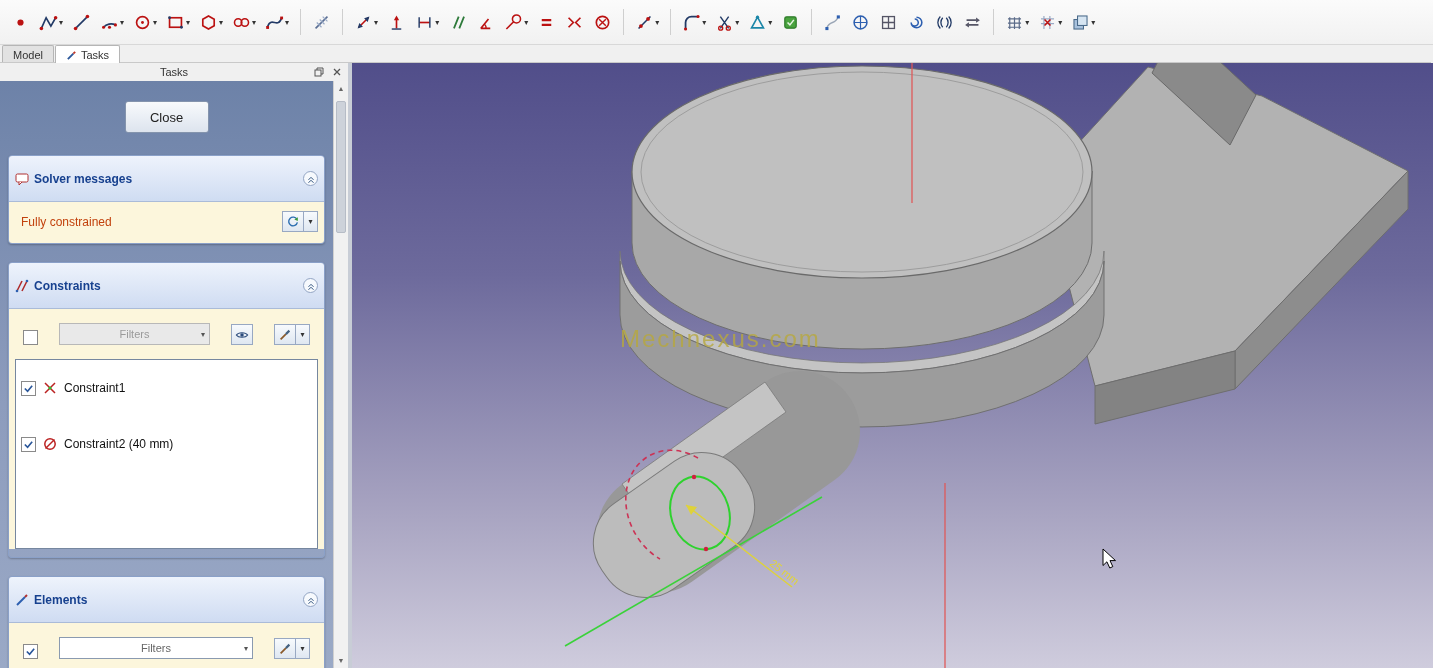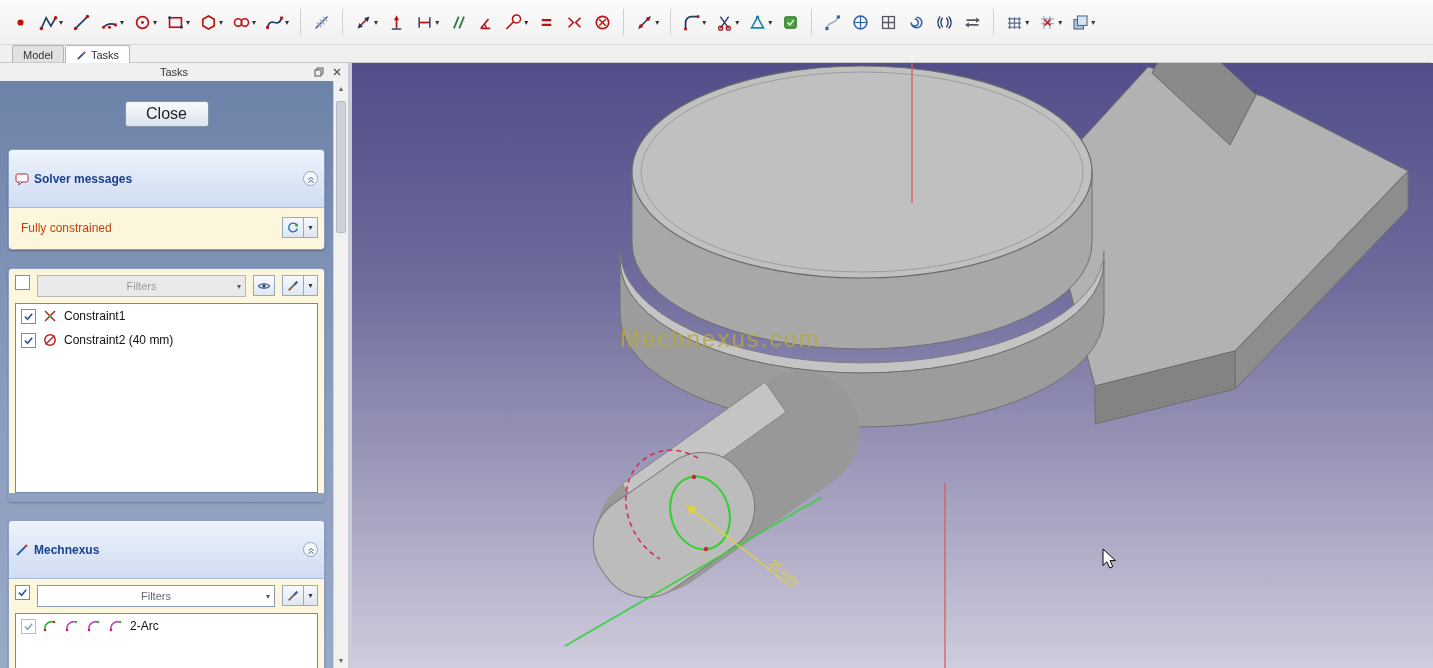--- a/index.html
+++ b/index.html
@@ -8,66 +8,66 @@
   #toolbar{position:absolute;left:0;top:0;right:0;height:45px;
     background:linear-gradient(#fbfbfb,#f1f1f1);border-bottom:1px solid #d8d8d8;
     display:flex;align-items:center;padding-left:8px;gap:3px;box-sizing:border-box;}
   .tool-btn{display:inline-flex;align-items:center;background:transparent;border:1px solid transparent;
     border-radius:3px;padding:3px 2px;min-width:24px;justify-content:center;cursor:default;}
   .tool-btn svg{width:19px;height:19px;}
   .tool-caret{font-size:8px;color:#333;margin-left:1px;}
   .tool-sep{width:1px;height:26px;background:#cfcfcf;margin:0 5px;}
   
   #tabbar{position:absolute;left:0;top:45px;right:2px;height:17px;background:#f0f0f0;
-    border-bottom:1px solid #c9c9c9;display:flex;align-items:flex-end;padding-left:12px;font-size:11px;box-sizing:content-box;}
+    border-bottom:1px solid #c9c9c9;display:flex;align-items:flex-end;padding-left:2px;font-size:11px;box-sizing:content-box;}
   .tab{height:15px;padding:1px 10px 0;border:1px solid #b5b5b5;border-bottom:none;background:#e2e2e2;
     color:#333;display:flex;align-items:center;gap:4px;border-radius:2px 2px 0 0;margin-right:1px;}
   .tab.active{background:#fff;height:16px;margin-bottom:-1px;}
   .tab svg{width:11px;height:11px;}
   
   #panel{position:absolute;left:0;top:63px;width:348px;bottom:0;background:#f0f0f0;}
   #panel-titlebar{height:18px;background:#f0f0f0;border-bottom:1px solid #d9d9d9;
     text-align:center;font-size:11px;color:#333;line-height:18px;position:relative;}
   .titlebar-btn{position:absolute;top:2px;width:14px;height:14px;background:transparent;border:none;padding:0;}
   .titlebar-btn svg{width:10px;height:10px;}
   #panel-body{position:absolute;left:0;right:15px;top:18px;bottom:0;overflow:hidden;
     background:linear-gradient(#6d82a8,#8d9cbd 55%,#9aa9c6);}
-  #close-btn{display:block;margin:20px auto 0;width:84px;height:26px;font-size:16px;color:#222;
+  #close-btn{display:block;margin:20px auto 0;width:84px;height:32px;font-size:13px;color:#222;
     background:linear-gradient(#f8fafc,#dde4ee);border:1px solid #8494ad;border-radius:3px;}
   .group{margin:18px 8px 0;border:1px solid #8aa0c8;border-radius:4px;overflow:hidden;
     box-shadow:0 1px 2px rgba(0,0,0,.25);}
   .group.first{margin-top:22px;}
-  .group-header{height:21px;display:flex;align-items:center;gap:5px;padding:18px 6px;
+  .group-header{height:21px;display:flex;align-items:center;gap:5px;padding:12px 6px;
     background:linear-gradient(#eef3fc,#cfdcf2);border-bottom:1px solid #aabbd8;}
   .group-header svg.hicon{width:14px;height:14px;}
   .group-title{font-size:12px;font-weight:bold;color:#17418f;flex:1;}
   .collapse-btn{width:15px;height:15px;border-radius:50%;border:1px solid #93a5c4;background:#f6f9fd;
     display:flex;align-items:center;justify-content:center;padding:0;}
   .collapse-btn svg{width:10px;height:10px;}
   .group-body{background:#fcf6dc;}
   .solver-content{display:flex;justify-content:space-between;align-items:center;padding:9px 6px 11px 12px;}
   .status-text{font-size:12px;color:#c2410c;}
   .btn-row{display:flex;}
   .btn-sm{height:21px;border:1px solid #98a8c2;background:linear-gradient(#f7fafd,#dfe7f1);
     display:flex;align-items:center;justify-content:center;padding:0 3px;}
   .btn-sm svg{width:14px;height:14px;}
   .btn-sm.caret{width:14px;font-size:8px;color:#333;border-left:none;}
-  .filter-row{display:flex;align-items:flex-start;gap:7px;padding:6px;}
+  .filter-row{display:flex;align-items:flex-end;gap:21px;padding:14px;}
   .checkbox{width:13px;height:13px;background:#fff;border:1px solid #8a8a8a;display:inline-flex;
     align-items:center;justify-content:center;flex:none;}
   .checkbox svg{width:11px;height:11px;}
   .checkbox.dim{opacity:.55;}
   .combo{flex:1;height:20px;border:1px solid #8a9ab0;background:#fff;position:relative;font-size:11px;
     color:#666;display:flex;align-items:center;justify-content:center;}
   .combo.disabled{background:#e9e9e9;color:#9a9a9a;border-color:#b8b8b8;}
   .combo .arrow{position:absolute;right:4px;font-size:8px;color:#555;}
   .list-box{margin:0 6px 8px;background:#fff;border:1px solid #76879f;overflow:hidden;}
   .list-box.constraints{height:188px;}
   .list-box.elements{height:170px;}
-  .list-row{display:flex;align-items:center;gap:6px;padding:4px 5px;font-size:12px;color:#111;}
+  .list-row{display:flex;align-items:center;gap:6px;padding:20px 5px;font-size:12px;color:#111;}
   .list-row svg.mini{width:16px;height:16px;flex:none;}
   
   #panel-scroll{position:absolute;right:0;top:18px;bottom:0;width:15px;background:#f1f1f1;border-left:1px solid #d0d0d0;box-sizing:border-box;}
   .scroll-arrow{height:15px;display:flex;align-items:center;justify-content:center;font-size:7px;color:#666;
     background:#f1f1f1;border:none;width:100%;padding:0;}
   .scroll-arrow.down{position:absolute;bottom:0;left:0;}
   #scroll-thumb{position:absolute;top:20px;left:2px;right:2px;height:130px;background:#cdd2da;
     border:1px solid #b6bcc6;border-radius:2px;}
   
   #splitter{position:absolute;left:348px;top:63px;width:4px;bottom:0;background:#c8cdd6;}
@@ -360,20 +360,33 @@
                 <path d="M12.5 5 A5 5 0 1 0 13 8.5" fill="none" stroke="#2d6fb0" stroke-width="1.6"></path>
                 <polygon points="13.5,2.5 13.5,6.8 9.5,5" fill="#3a9a3a"></polygon>
               </svg>
           </button>
           <button class="btn-sm caret">▾</button>
         </span>
       </div>
     </div>
 
     <div class="group">
+      <div class="group-header">
+        <svg class="hicon" viewBox="0 0 14 14">
+            <path d="M2 12 L7 2 M7 12 L12 2" stroke="#b03030" stroke-width="1.6"></path>
+            <circle cx="2" cy="12" r="1.3" fill="#2d5fb0"></circle>
+            <circle cx="12" cy="2" r="1.3" fill="#2d5fb0"></circle>
+          </svg>
+        <span class="group-title">Constraints</span>
+        <button class="collapse-btn">
+          <svg viewBox="0 0 12 12">
+              <path d="M3 7 L6 4 L9 7 M3 10.5 L6 7.5 L9 10.5" fill="none" stroke="#33557f" stroke-width="1.2"></path>
+            </svg>
+        </button>
+      </div>
       <div class="group-body">
         <div class="filter-row">
           <span class="checkbox"></span>
           <span class="combo disabled">
             <span>Filters</span>
             <span class="arrow">▾</span>
           </span>
           <button class="btn-sm">
             <svg viewBox="0 0 16 16">
                 <path d="M1.5 8 C4 4.5 12 4.5 14.5 8 C12 11.5 4 11.5 1.5 8 Z" fill="none" stroke="#2a4a7a" stroke-width="1.2"></path>
@@ -418,21 +431,21 @@
         </div>
       </div>
     </div>
 
     <div class="group">
       <div class="group-header">
         <svg class="hicon" viewBox="0 0 14 14">
             <path d="M2 12 L10 4" stroke="#2d5fb0" stroke-width="2"></path>
             <path d="M10 4 L12 2" stroke="#b03030" stroke-width="2"></path>
           </svg>
-        <span class="group-title">Mechnexus</span>
+        <span class="group-title">Elements</span>
         <button class="collapse-btn">
           <svg viewBox="0 0 12 12">
               <path d="M3 7 L6 4 L9 7 M3 10.5 L6 7.5 L9 10.5" fill="none" stroke="#33557f" stroke-width="1.2"></path>
             </svg>
         </button>
       </div>
       <div class="group-body">
         <div class="filter-row">
           <span class="checkbox">
               <svg viewBox="0 0 12 12">

